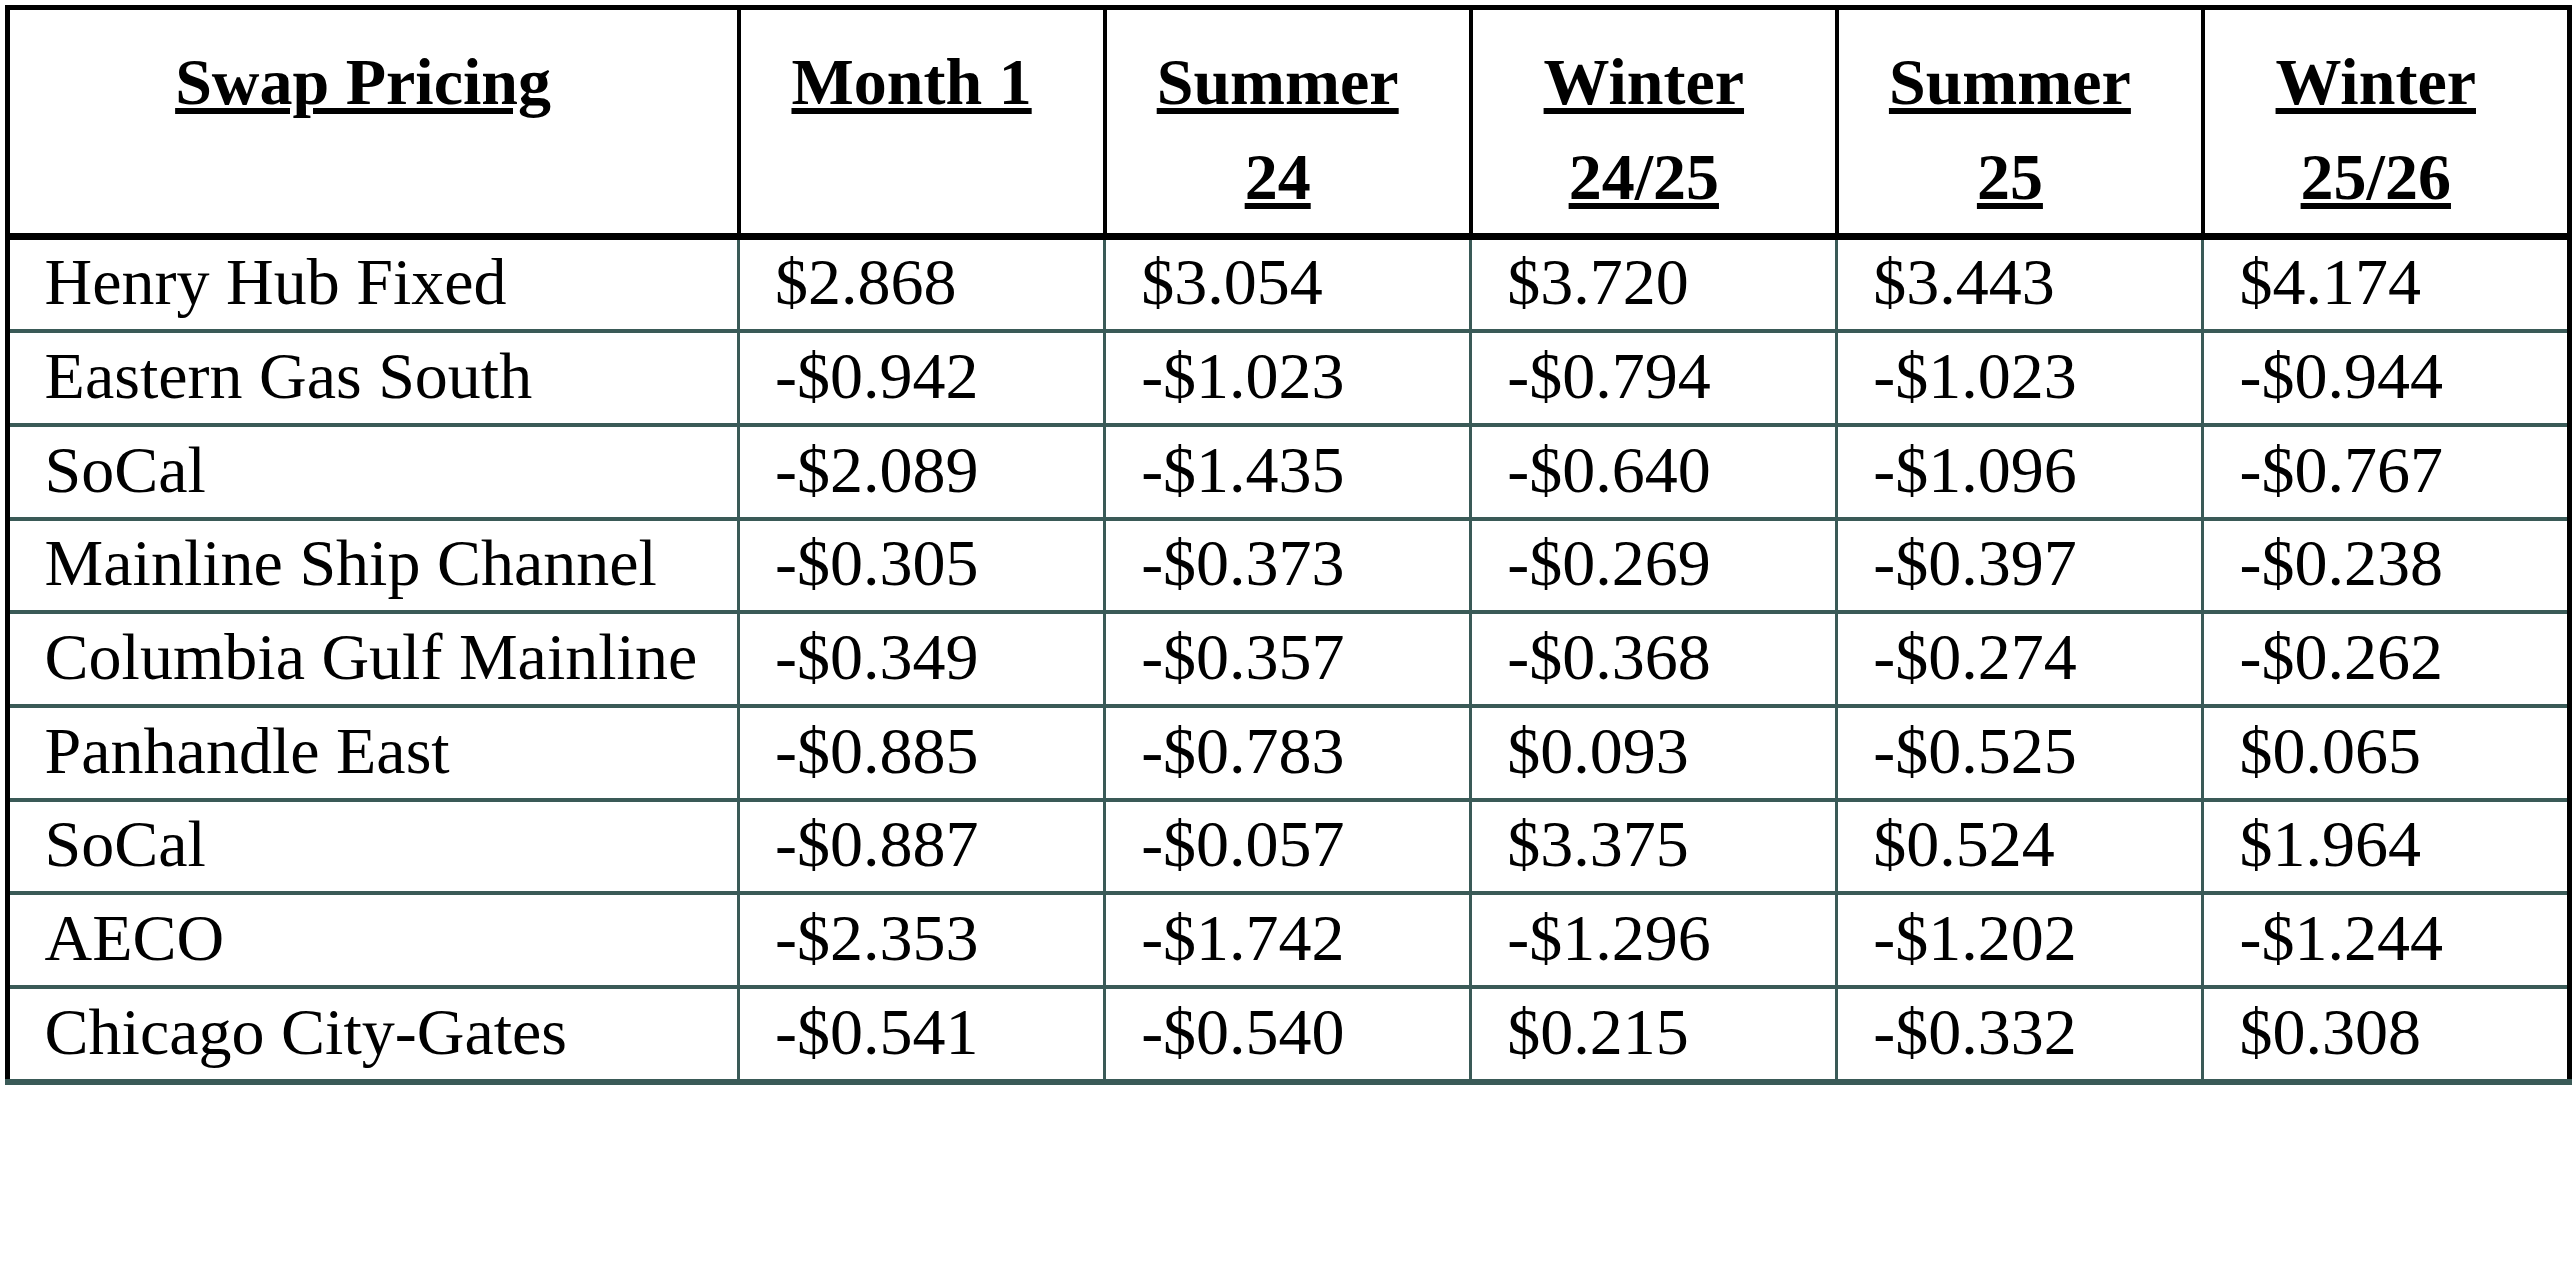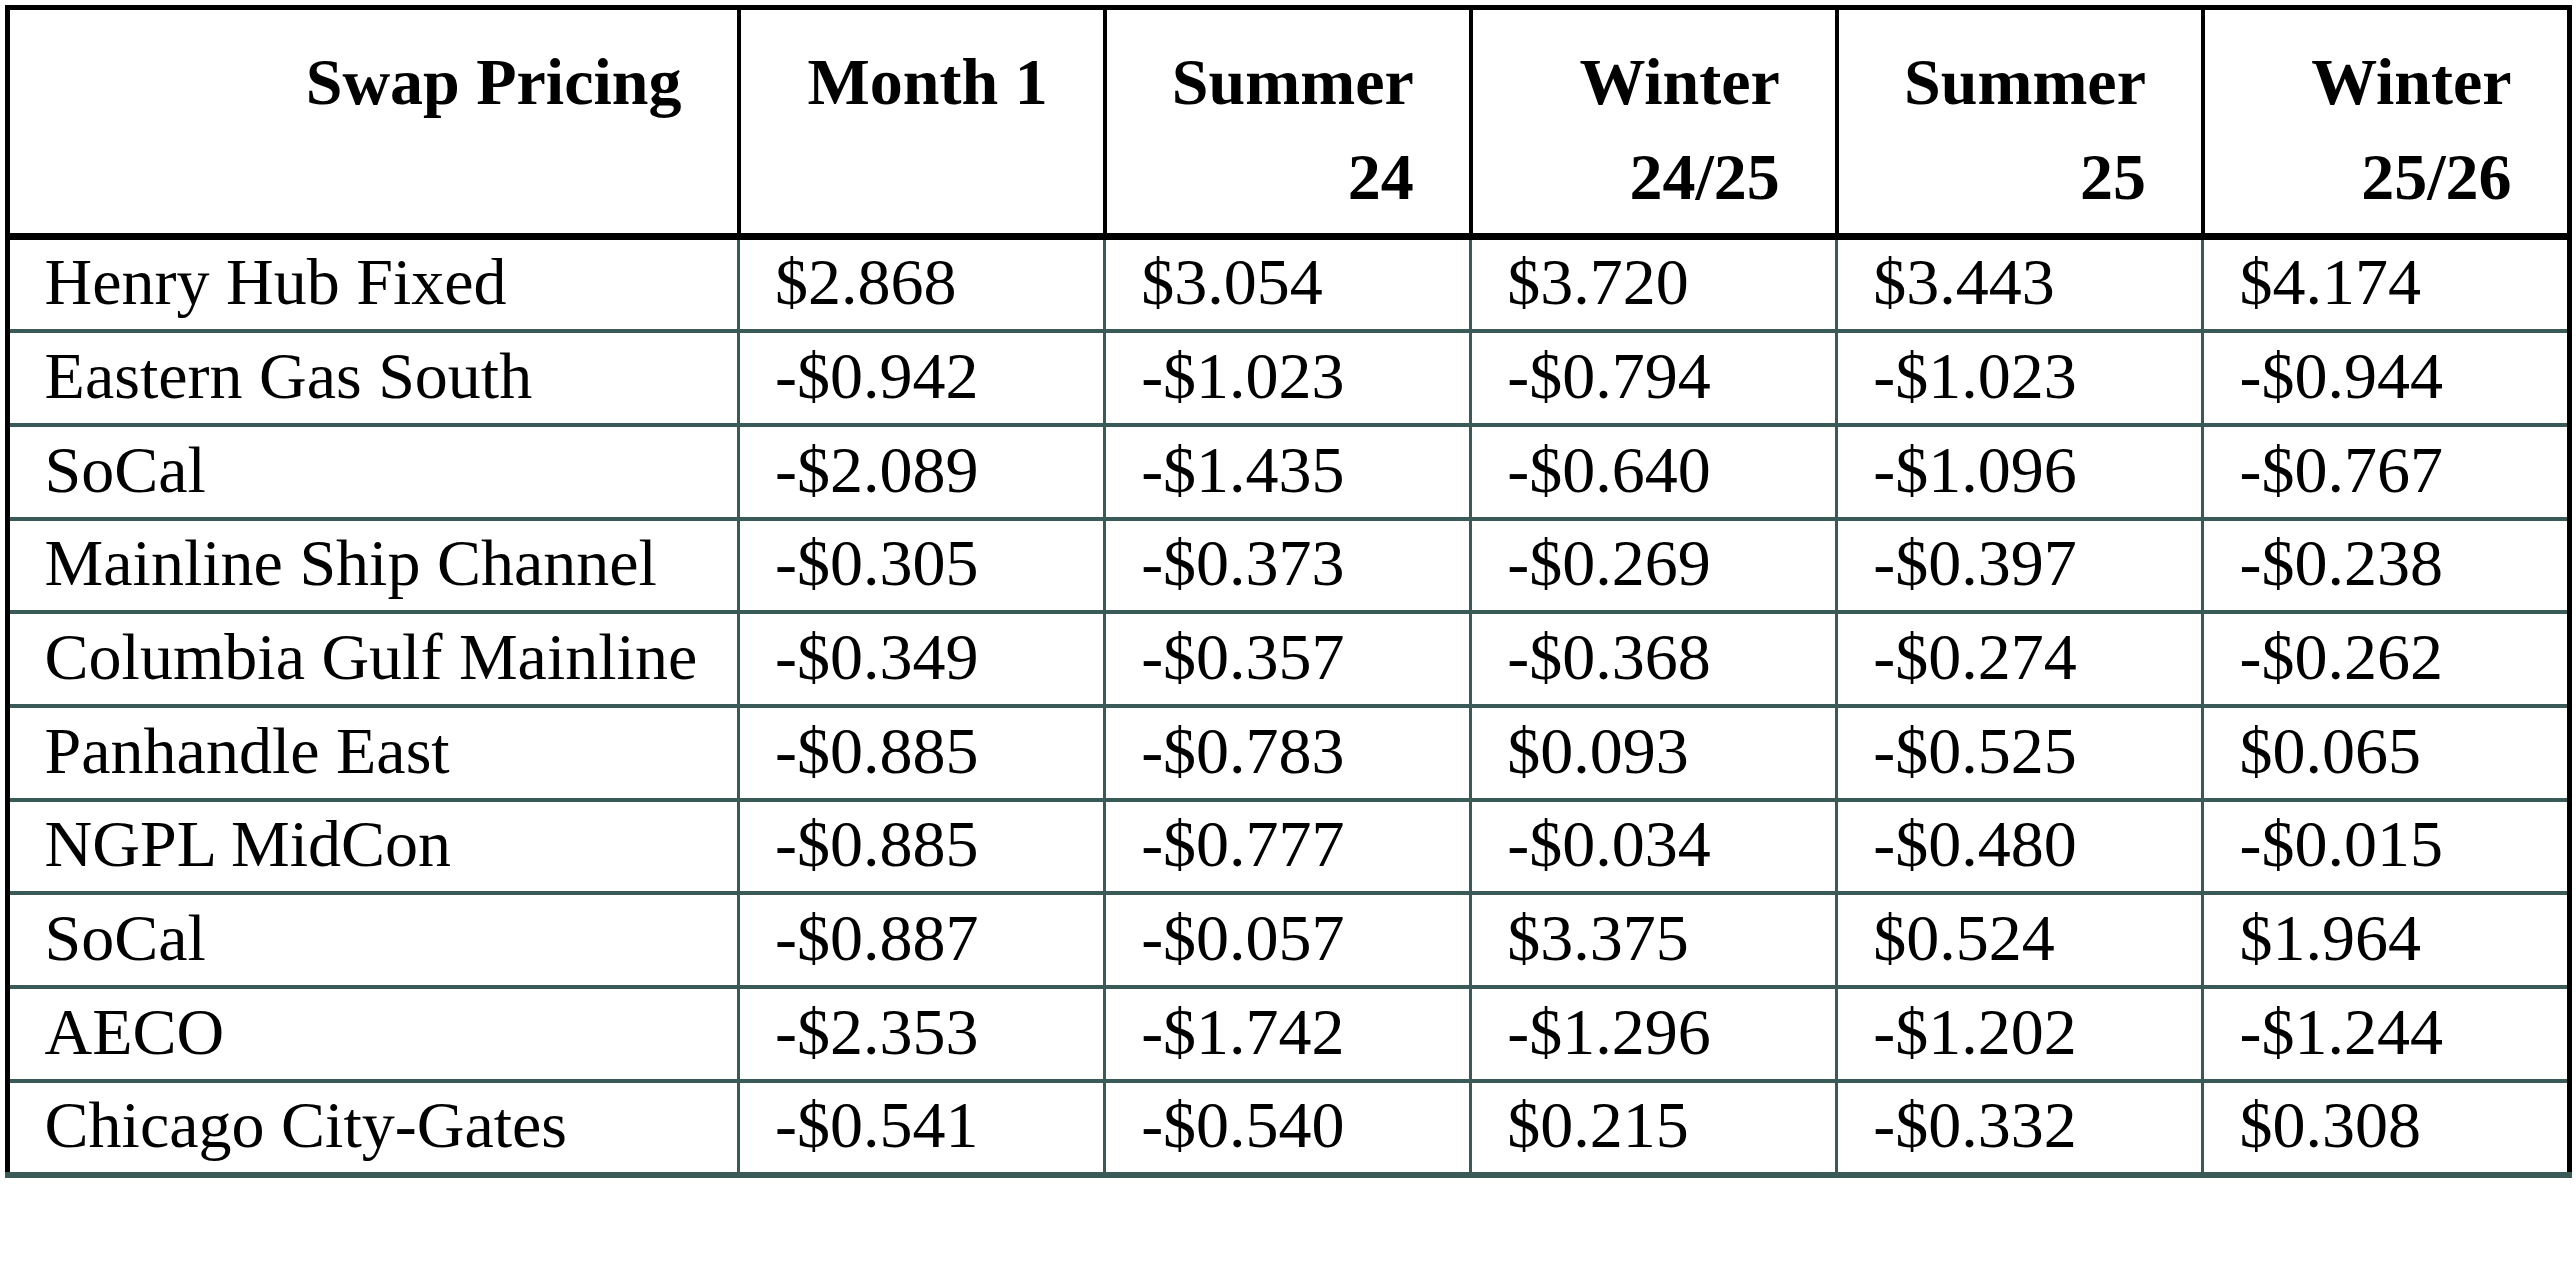--- a/index.html
+++ b/index.html
@@ -23,28 +23,29 @@
     border-top: 5.5px solid #000000;
     border-left: 5.5px solid #000000;
     border-right: 5.5px solid #000000;
     border-bottom: 6.4px solid #3a5a57;
   }
   col.c-label  { width: 28.55%; }
   col.c-val    { width: 14.29%; }
   th {
     font-size: 66px;
     font-weight: bold;
-    text-align: right;
+    text-align: center;
     vertical-align: top;
     height: 199px;
     padding: 24px 55px 0 35px;
     line-height: 1.45;
     border: 4.6px solid #000000;
     border-bottom: 7.4px solid #000000;
     overflow: hidden;
+    text-decoration: underline;
   }
   td {
     font-size: 66px;
     font-weight: normal;
     text-align: left;
     vertical-align: middle;
     height: 86px;
     padding: 0 7.4px 3.7px 35px;
     line-height: 1.1;
     border: 3.7px solid #3a5a57;
@@ -128,28 +129,20 @@
 
   <tr class="body-row">
     <td>Panhandle East</td>
     <td>-$0.885</td>
     <td>-$0.783</td>
     <td>$0.093</td>
     <td>-$0.525</td>
     <td>$0.065</td>
   </tr>
 
-  <tr class="body-row">
-    <td>NGPL MidCon</td>
-    <td>-$0.885</td>
-    <td>-$0.777</td>
-    <td>-$0.034</td>
-    <td>-$0.480</td>
-    <td>-$0.015</td>
-  </tr>
 
   <tr class="body-row">
     <td>SoCal</td>
     <td>-$0.887</td>
     <td>-$0.057</td>
     <td>$3.375</td>
     <td>$0.524</td>
     <td>$1.964</td>
   </tr>
 

